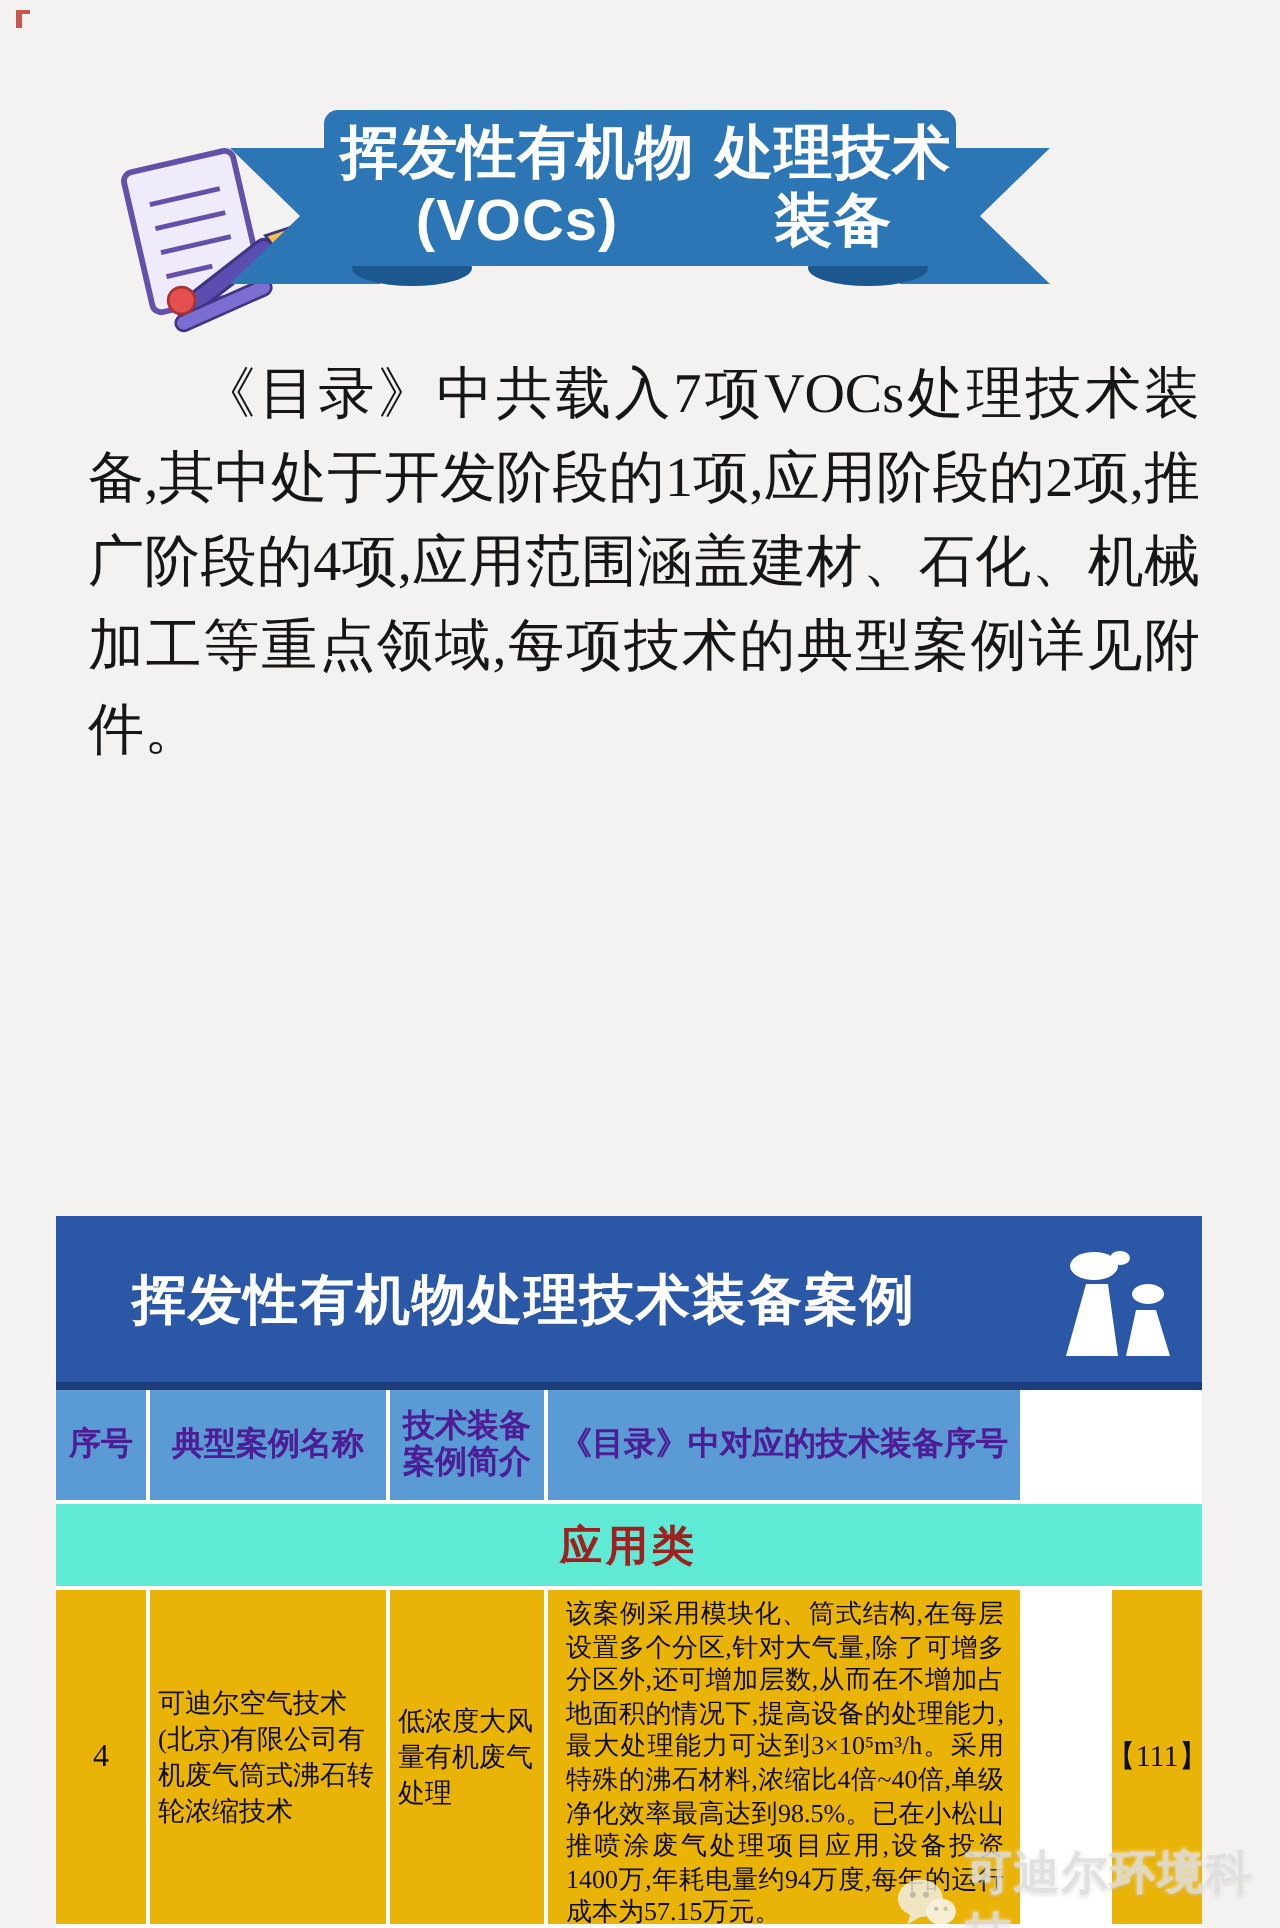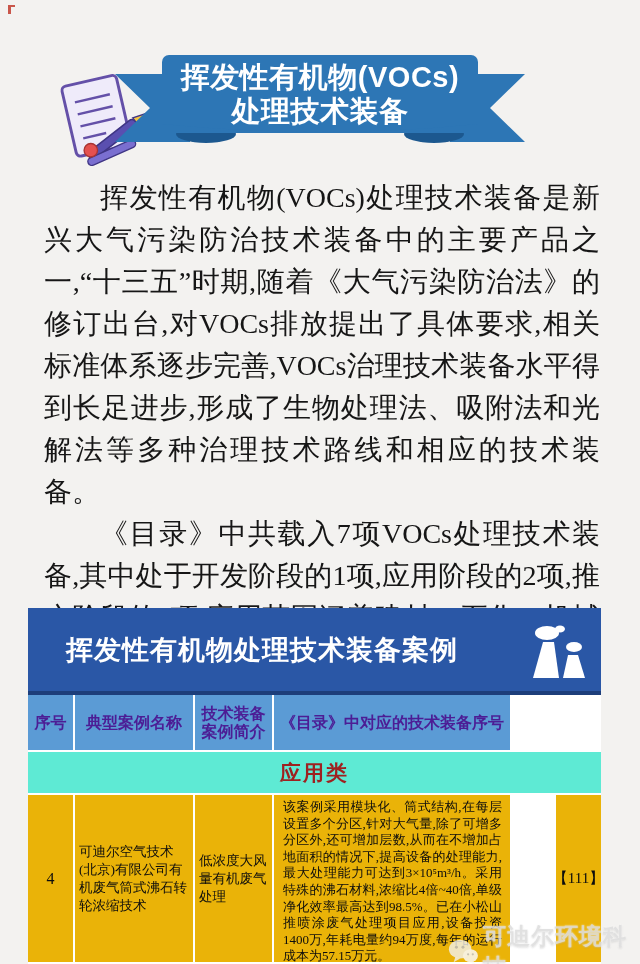--- a/index.html
+++ b/index.html
@@ -9,21 +9,21 @@
 
   
   .corner-mark { position:absolute; left:8px; top:5px; width:7px; height:9px;
     border-left:3px solid #c23b2e; border-top:2px solid #c23b2e; opacity:.85; }
 
   
   .doc-icon { position:absolute; left:46px; top:64px; width:112px; height:112px; }
   .ribbon { position:absolute; left:110px; top:54px; width:420px; height:92px; }
   .ribbon svg { position:absolute; inset:0; }
   .ribbon-text { position:absolute; left:52px; top:1px; width:316px; height:78px;
-    display:flex; flex-direction:column; align-items:center; justify-content:center;
+    display:flex; flex-direction:row; align-items:center; justify-content:center;
     color:#ffffff; font-family:"Liberation Sans","DejaVu Sans",sans-serif;
     font-weight:bold; line-height:34px; font-size:29px; letter-spacing:.5px; text-align:center; }
 
   
   .intro { position:absolute; left:44px; top:177px; width:556px;
     font-size:28px; line-height:42px; color:#161616; text-align:justify; font-weight:500; }
   .intro p { text-indent:2em; }
 
   
   .case-section { position:absolute; left:28px; top:608px; width:573px; }
@@ -89,21 +89,20 @@
       <rect x="52" y="1" width="316" height="78" rx="7" fill="#2d76b5"></rect>
       <path d="M52 70 Q210 86 368 70 L368 79 L52 79 Z" fill="#2d76b5"></path>
     </svg>
     <div class="ribbon-text">
       <span>挥发性有机物(VOCs)</span>
       <span>处理技术装备</span>
     </div>
   </div>
 
   <div class="intro">
-    <p>挥发性有机物(VOCs)处理技术装备是新兴大气污染防治技术装备中的主要产品之一,“十三五”时期,随着《大气污染防治法》的修订出台,对VOCs排放提出了具体要求,相关标准体系逐步完善,VOCs治理技术装备水平得到长足进步,形成了生物处理法、吸附法和光解法等多种治理技术路线和相应的技术装备。</p>
     <p>《目录》中共载入7项VOCs处理技术装备,其中处于开发阶段的1项,应用阶段的2项,推广阶段的4项,应用范围涵盖建材、石化、机械加工等重点领域,每项技术的典型案例详见附件。</p>
   </div>
 
   <div class="case-section">
     <div class="section-header">
       <div class="section-title">挥发性有机物处理技术装备案例</div>
       <svg class="factory" viewBox="0 0 64 58">
         <ellipse cx="20" cy="11" rx="12" ry="7" fill="#ffffff"></ellipse>
         <ellipse cx="33" cy="7" rx="5" ry="3.5" fill="#ffffff"></ellipse>
         <polygon points="6,56 16,20 27,20 32,56" fill="#ffffff"></polygon>

